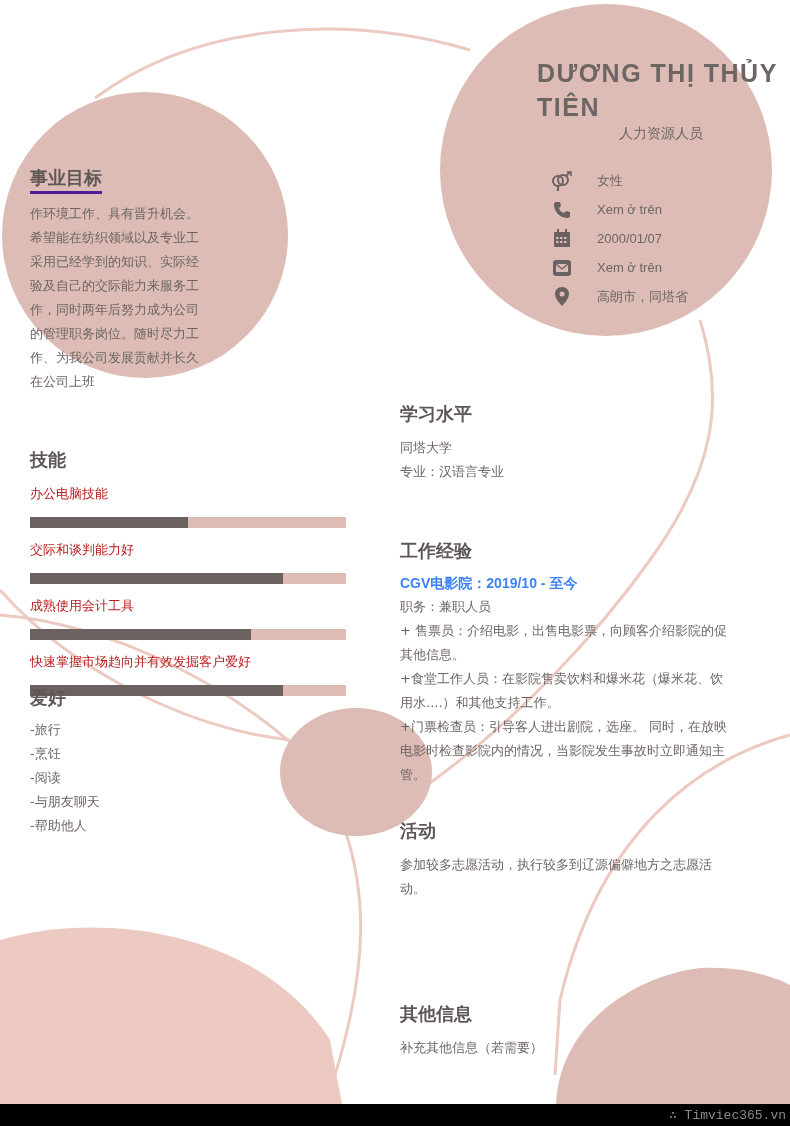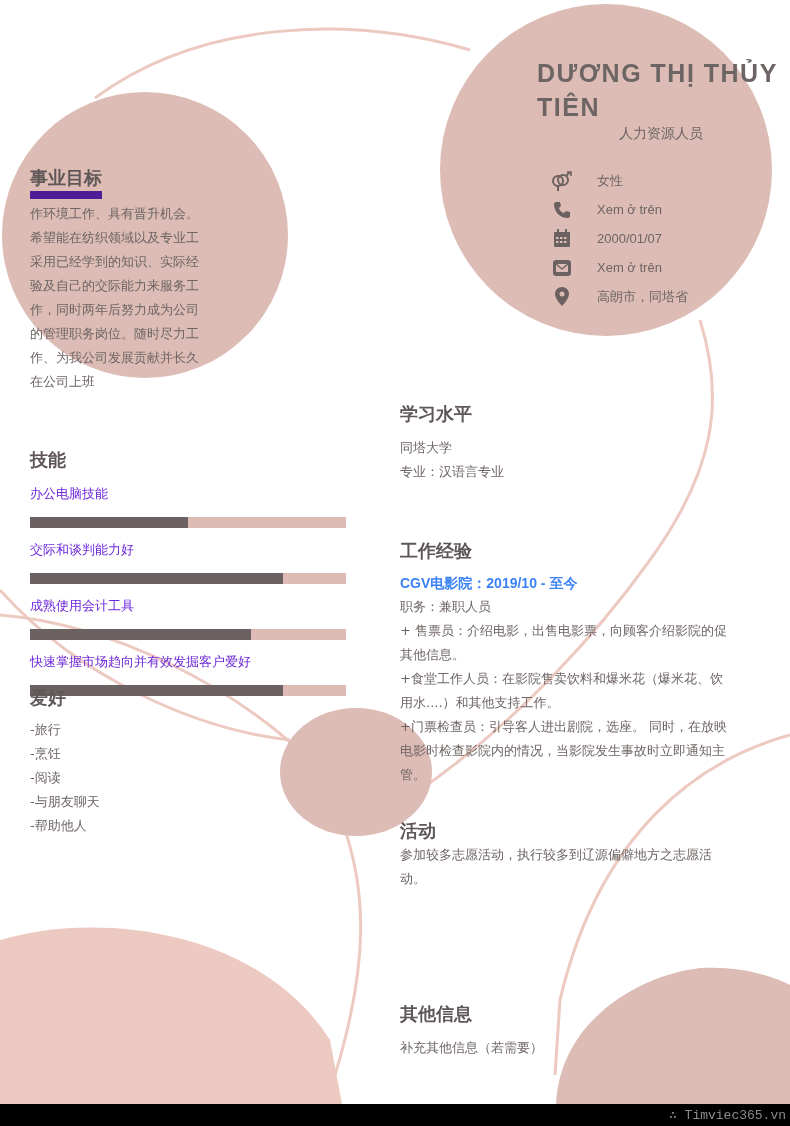--- a/index.html
+++ b/index.html
@@ -10,25 +10,25 @@
   .h-sec { font-size:18px; font-weight:bold; color:#5f5757; margin:0; }
   .txt { font-size:13px; color:#6e6564; line-height:24px; }
   .name { position:absolute; left:537px; top:56px; width:250px; font-family:"Liberation Sans",sans-serif;
           font-size:25px; font-weight:bold; letter-spacing:1.5px; color:#6d6564; line-height:34px; }
   .job { position:absolute; left:619px; top:125px; font-size:14px; color:#6e6564; }
   .contact { position:absolute; left:551px; top:166px; }
   .crow { display:flex; align-items:center; height:29px;gap:18px; }
   .crow .ic { width:22px; height:22px; display:inline-flex; align-items:center; justify-content:center; margin-right:6px; }
   .crow span.t { font-size:13px; color:#6e6564; font-family:"Liberation Sans",sans-serif; }
   .obj-title { position:absolute; left:30px; top:166px; }
-  .obj-title .h-sec { border-bottom:8px solid #4c1d95; padding-bottom:1px; display:inline-block; }
+  .obj-title .h-sec { border-bottom:3px solid #4c1d95; padding-bottom:1px; display:inline-block; }
   .obj-text { position:absolute; left:30px; top:202px; width:190px; }
   .skills { position:absolute; left:30px; top:448px; width:316px; }
   .skill { margin-top:0; }
-  .skill-label { font-size:13px; color:#6d28d9; height:24px; line-height:24px; margin-top:10px; }
+  .skill-label { font-size:13px; color:#b91c1c; height:24px; line-height:24px; margin-top:10px; }
   .bar { height:11px; background:#dcbcb4; margin-top:11px; position:relative; }
   .bar .fill { position:absolute; left:0; top:0; bottom:0; background:#6b6160; }
   .hobbies { position:absolute; left:30px; top:686px; }
   .hobbies ul { list-style:none; margin:8px 0 0 0; padding:0; }
   .hobbies li { font-size:13px; color:#6e6564; line-height:24px; }
   .right { position:absolute; left:400px; width:340px; }
   .right .sub { font-size:14px; font-weight:bold; color:#3b82f6; line-height:24px; font-family:"Liberation Sans",sans-serif; }
   .footer { position:absolute; right:0; bottom:0; width:790px; height:22px; background:#000000; z-index:3; }
   .footer span { position:absolute; right:4px; top:3px; font-family:"Liberation Mono","DejaVu Sans Mono",monospace;
                  font-size:13px; color:#8a8a8a; }
@@ -182,21 +182,21 @@
   <div class="txt">其他信息。</div>
   <div class="txt"> +食堂工作人员：在影院售卖饮料和爆米花（爆米花、饮</div>
   <div class="txt">用水....）和其他支持工作。</div>
   <div class="txt"> +门票检查员：引导客人进出剧院，选座。 同时，在放映</div>
   <div class="txt">电影时检查影院内的情况，当影院发生事故时立即通知主</div>
   <div class="txt">管。</div>
 </div>
 
 <div class="right layer" style="top:819px">
   <h2 class="h-sec">活动</h2>
-  <div class="txt" style="">参加较多志愿活动，执行较多到辽源偏僻地方之志愿活</div>
+  <div class="txt" style="margin-top:10px">参加较多志愿活动，执行较多到辽源偏僻地方之志愿活</div>
   <div class="txt">动。</div>
 </div>
 
 <div class="right layer" style="top:1002px">
   <h2 class="h-sec">其他信息</h2>
   <div class="txt" style="margin-top:10px">补充其他信息（若需要）</div>
 </div>
 
 <div class="footer">
   <span>∴ Timviec365.vn</span>

